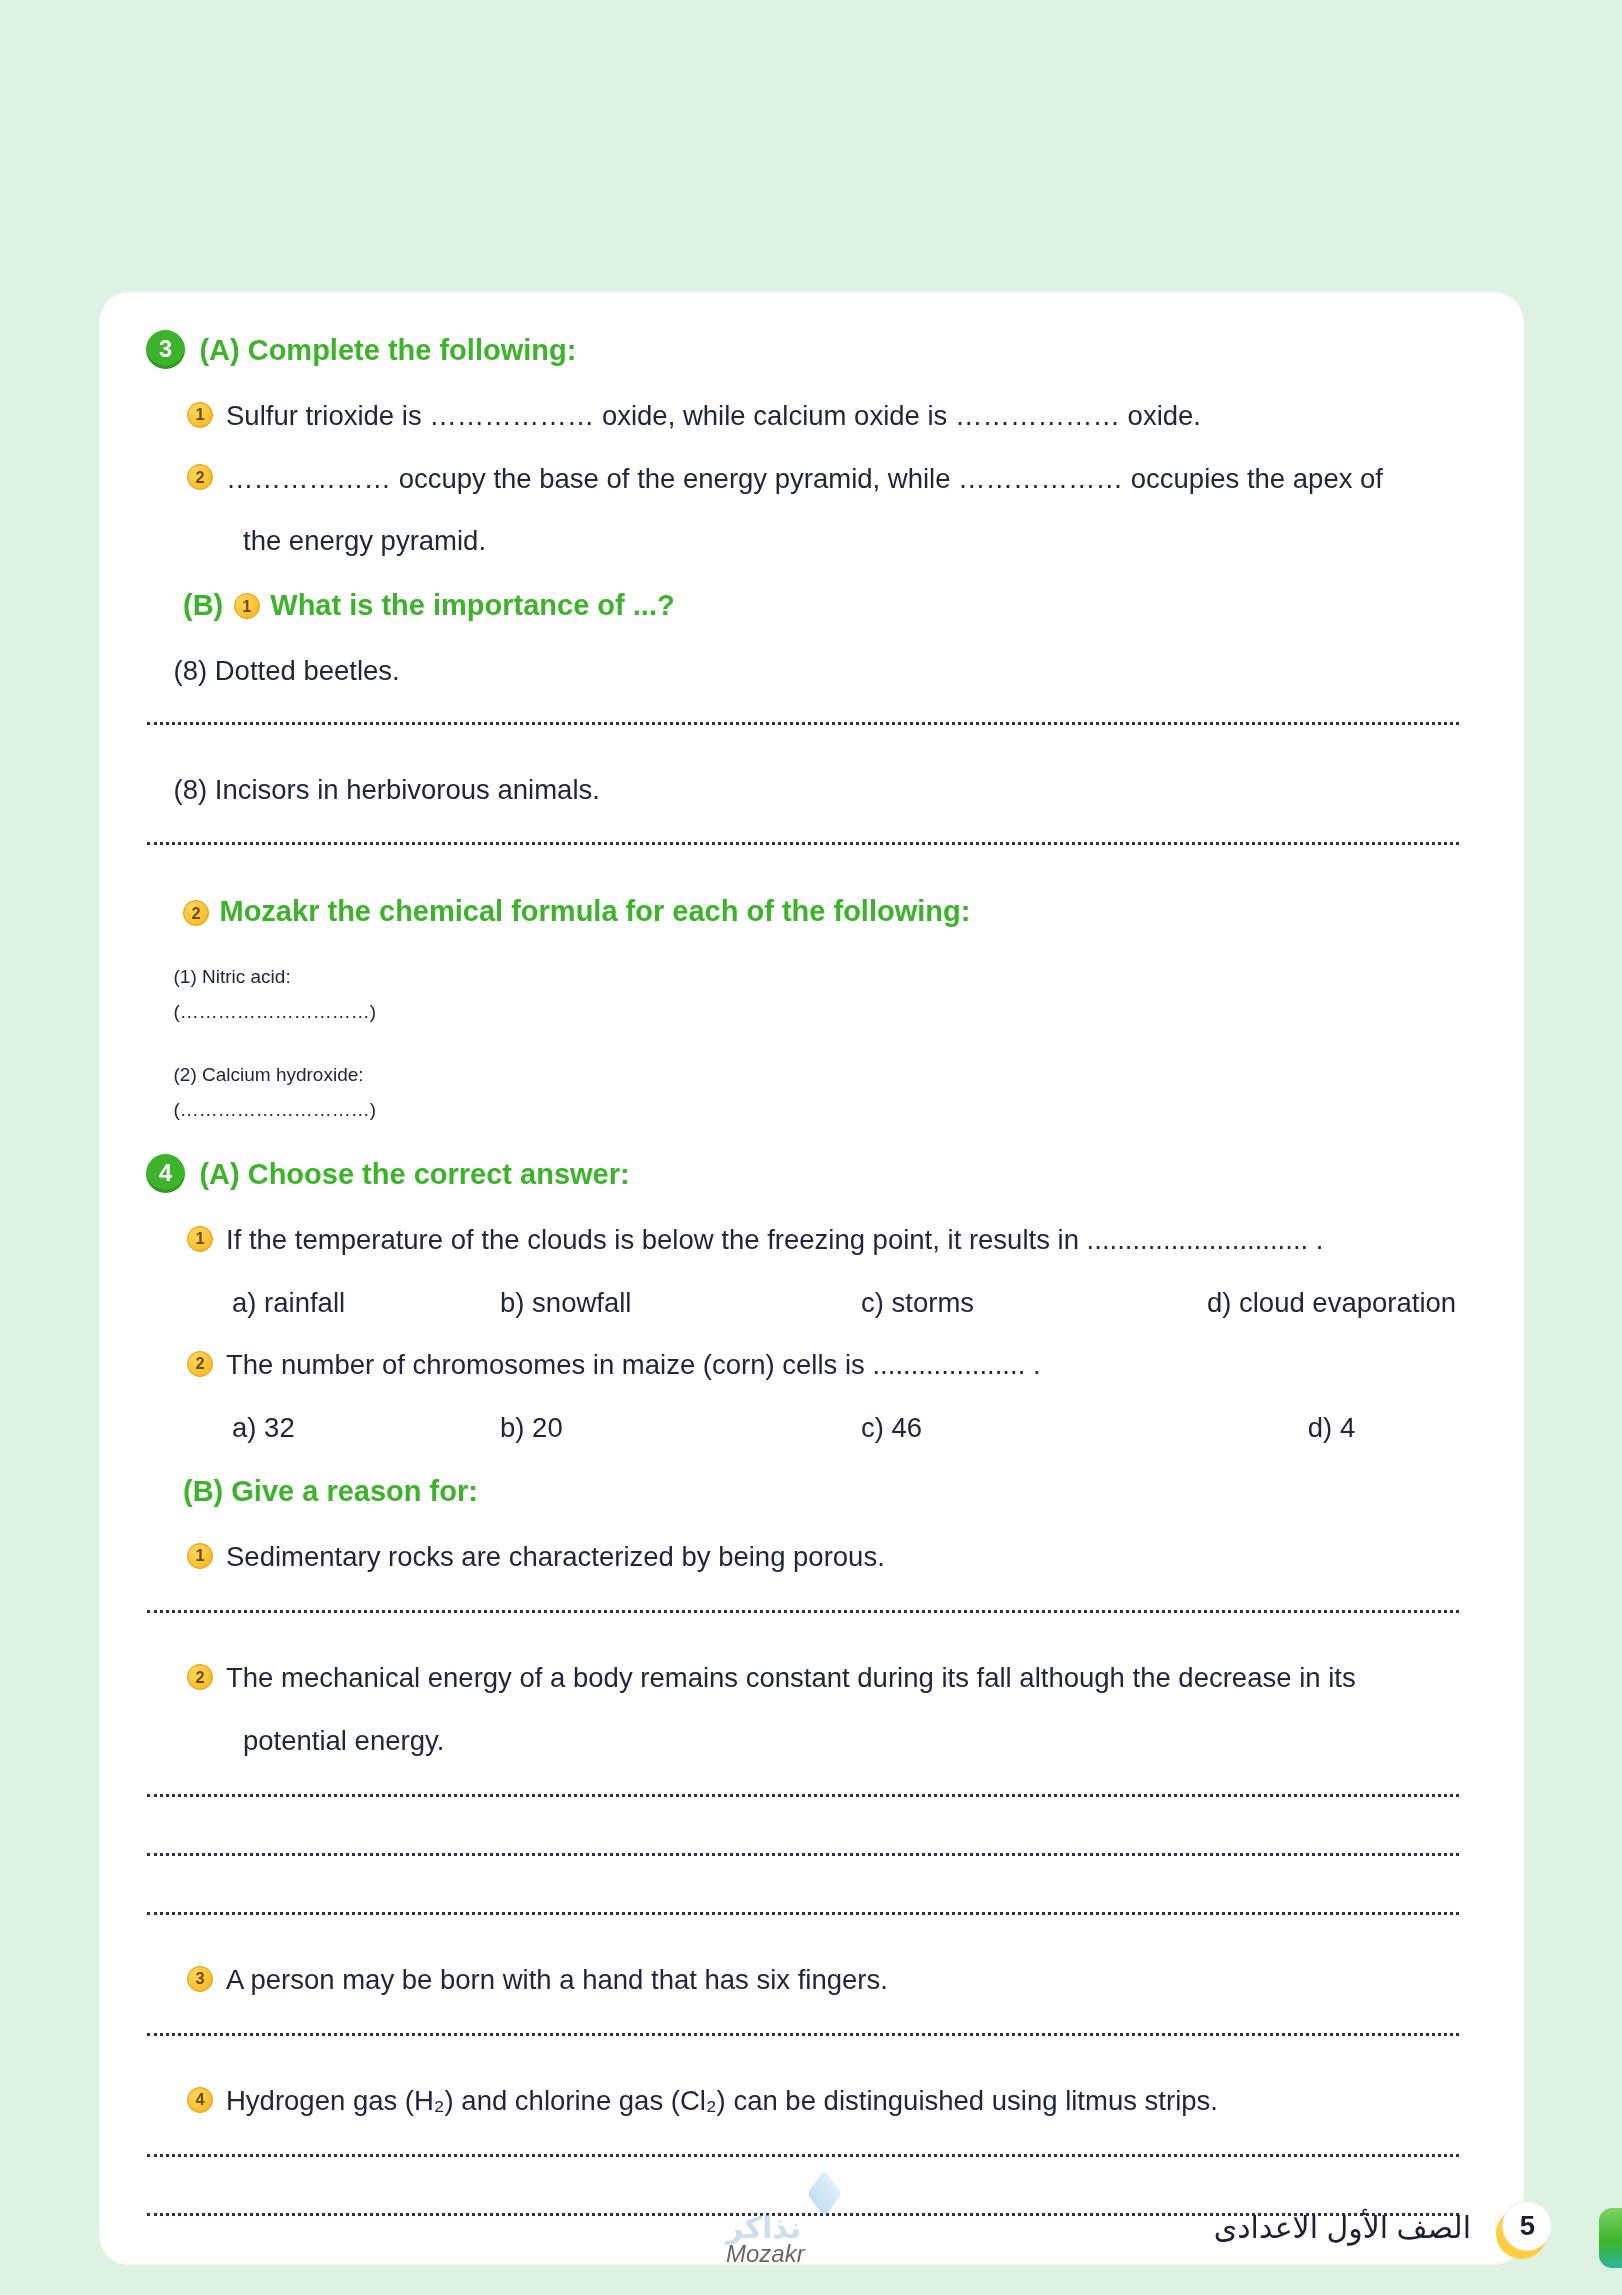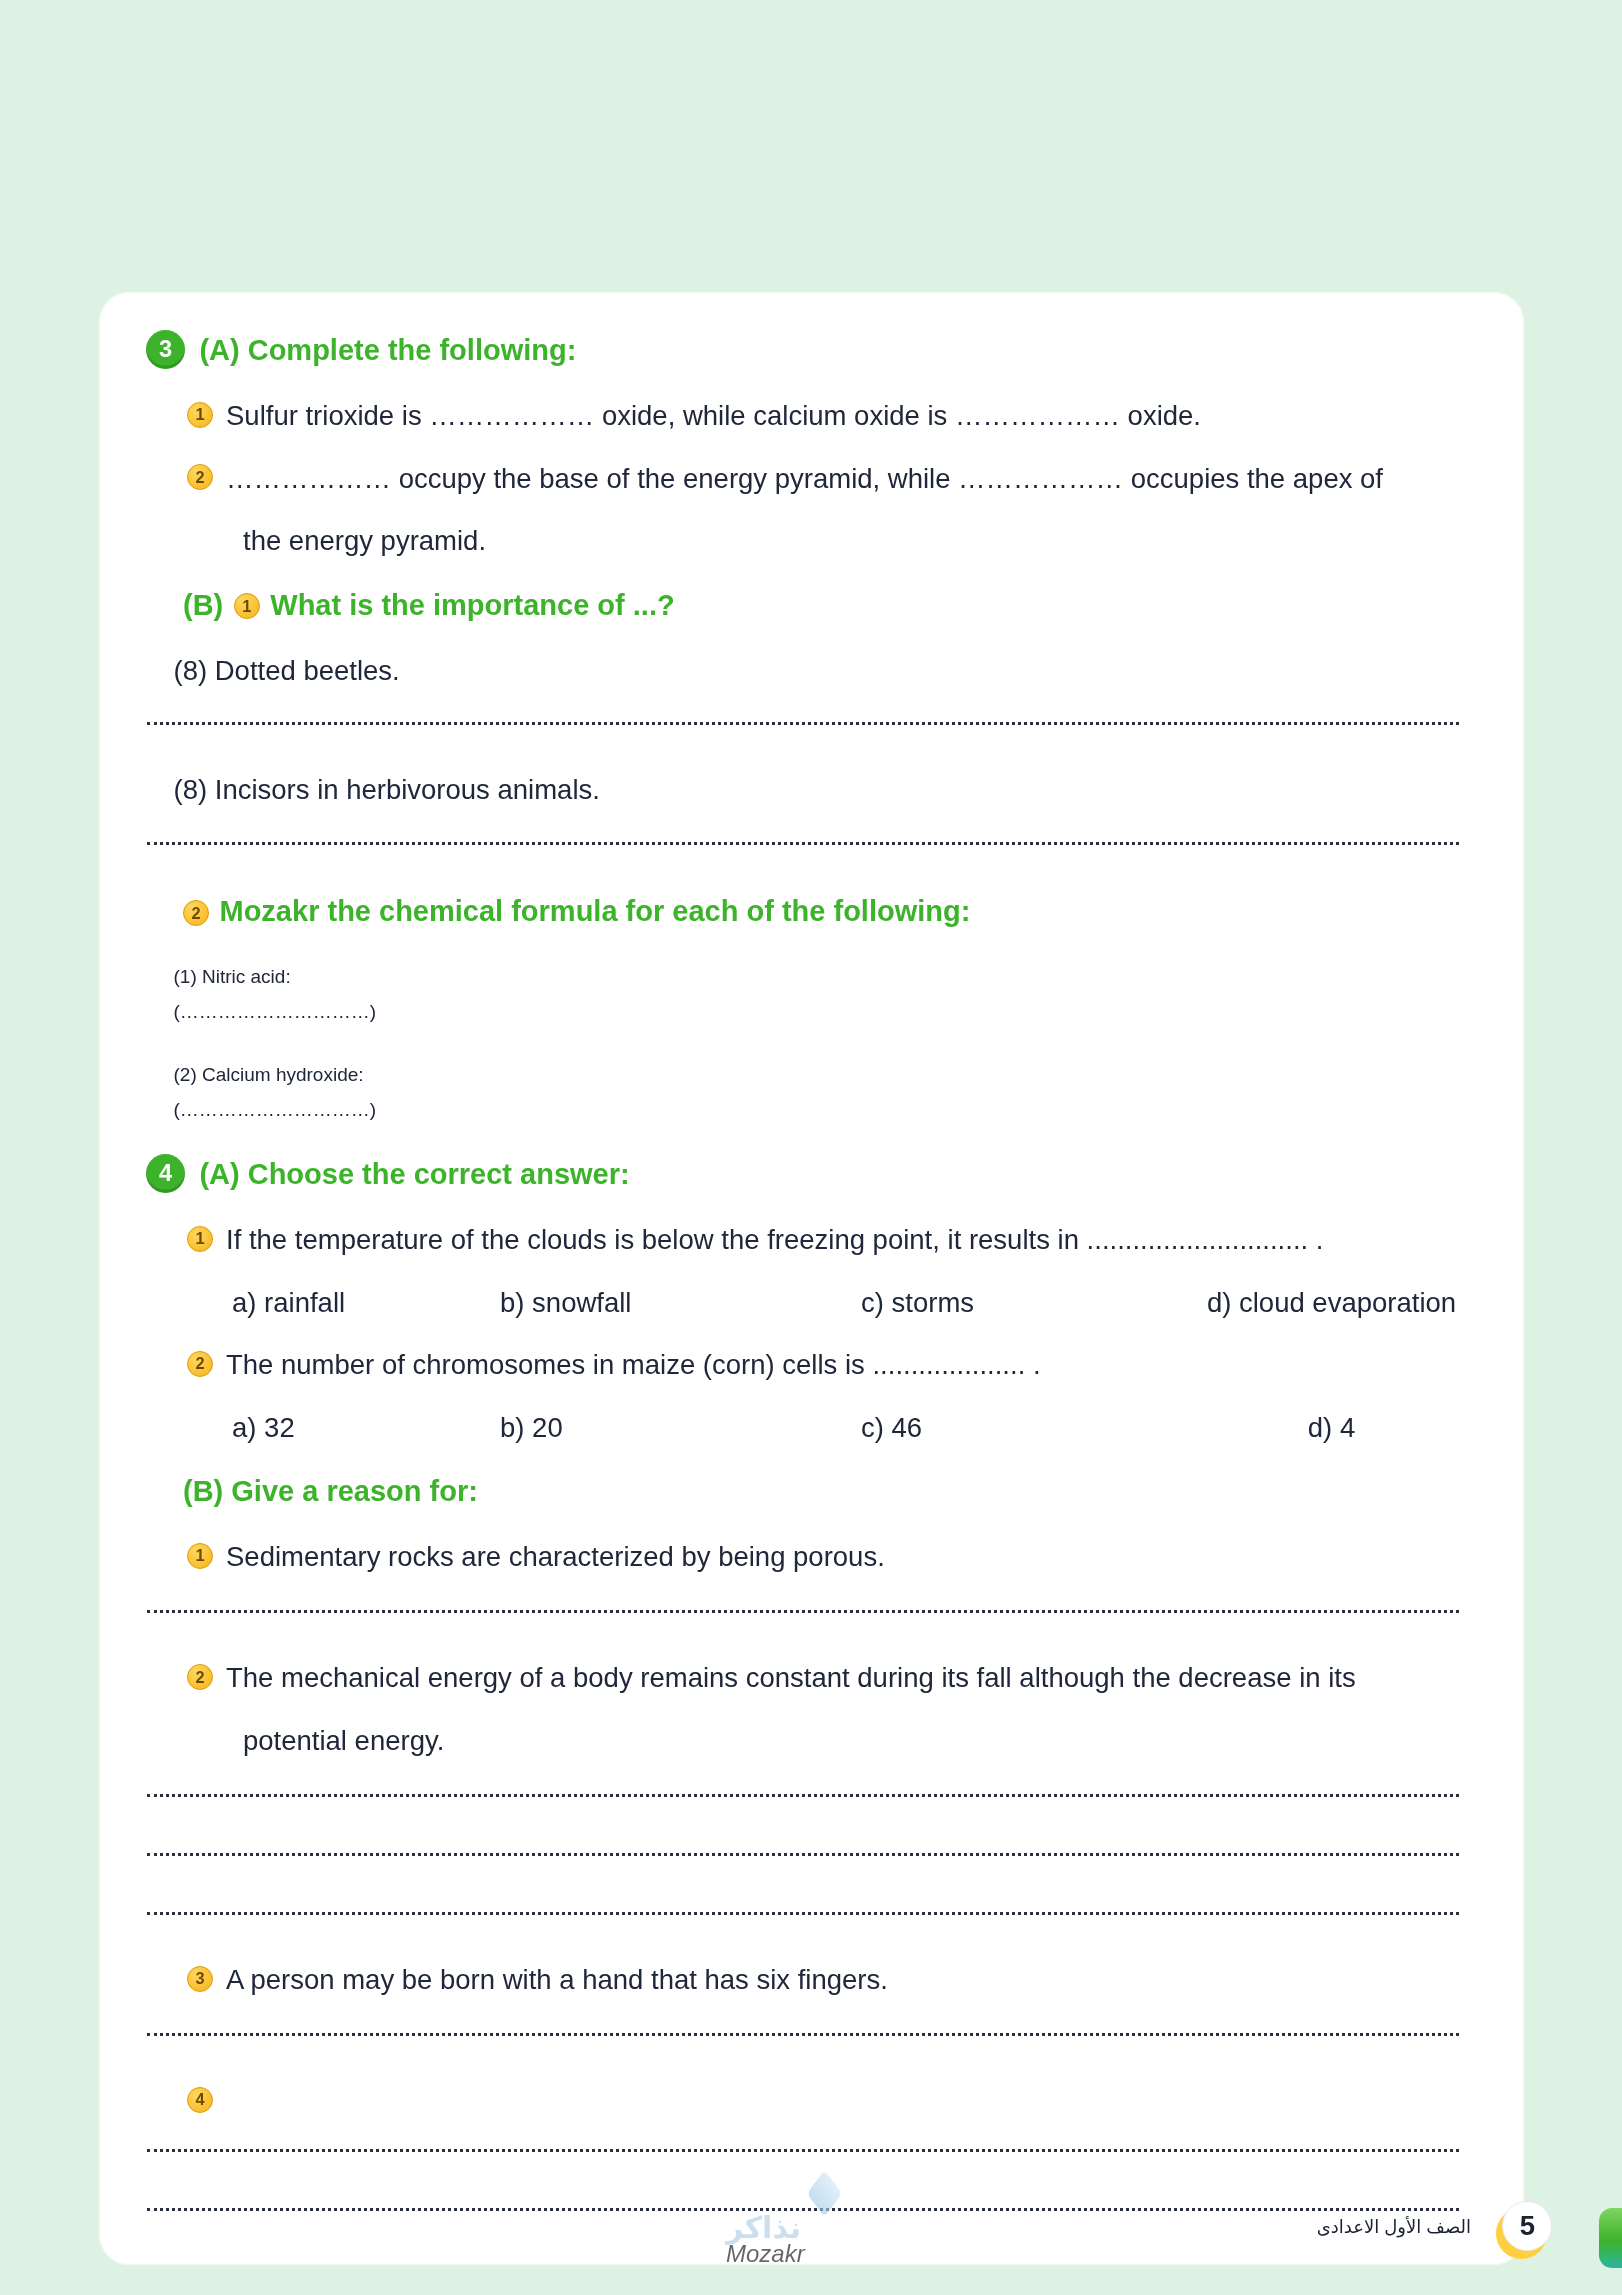--- a/index.html
+++ b/index.html
@@ -57,21 +57,21 @@
     flex-direction:column;
   }
   .opts { display:flex; margin:0 0 27.5px 86px; font-size:27.5px; line-height:35px; }
   .opt-a { width:268px; } .opt-b { width:361px; } .opt-c { width:339px; } .opt-d { flex:1;text-align:center; }
   .bhead2 { margin-left:37px; }
   .q4space { margin-top:9.2px; }
 
   
   .grade-label {
     position:absolute; right:152px; top:2213px;
-    font-size:18px; line-height:29px; color:#1b2130;
+    font-size:30px; line-height:29px; color:#1b2130;
     direction:rtl;
   }
   .page-badge { position:absolute; left:1501px; top:2200px; width:59px; height:59px; }
   .badge-moon {
     position:absolute; left:-5.2px; top:7.9px;
     width:51px; height:51px; border-radius:50%;
     background:#ffcf3f;
   }
   .badge-core {
     position:absolute; left:1.3px; top:1.3px;
@@ -194,20 +194,21 @@
     <div class="dotline"></div>
 
     <div class="item-row">
       <span class="goldnum">3</span>
       <span class="body-text">A person may be born with a hand that has six fingers.</span>
     </div>
     <div class="dotline"></div>
 
     <div class="item-row">
       <span class="goldnum">4</span>
+      <span class="body-text">Hydrogen gas (H₂) and chlorine gas (Cl₂) can be distinguished using litmus strips.</span>
     </div>
     <div class="dotline"></div>
     <div class="dotline"></div>
 
   </div>
 </div>
 
 <div class="watermark">
   <div class="wm-icon"></div>
   <div class="wm-text-ar">نذاكر</div>

